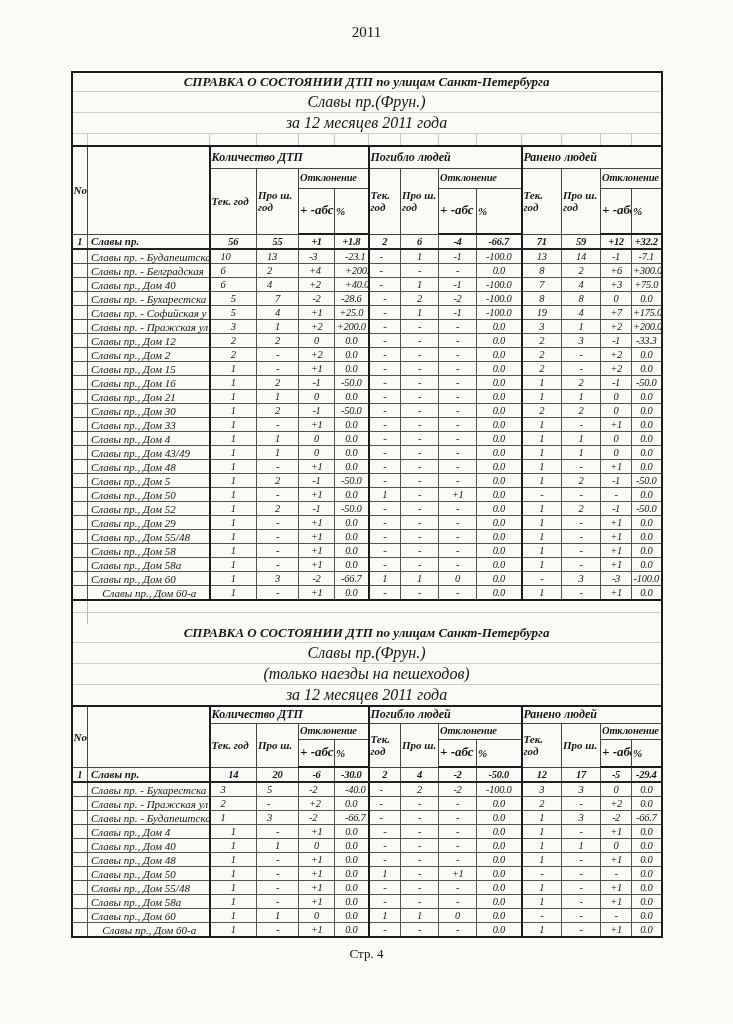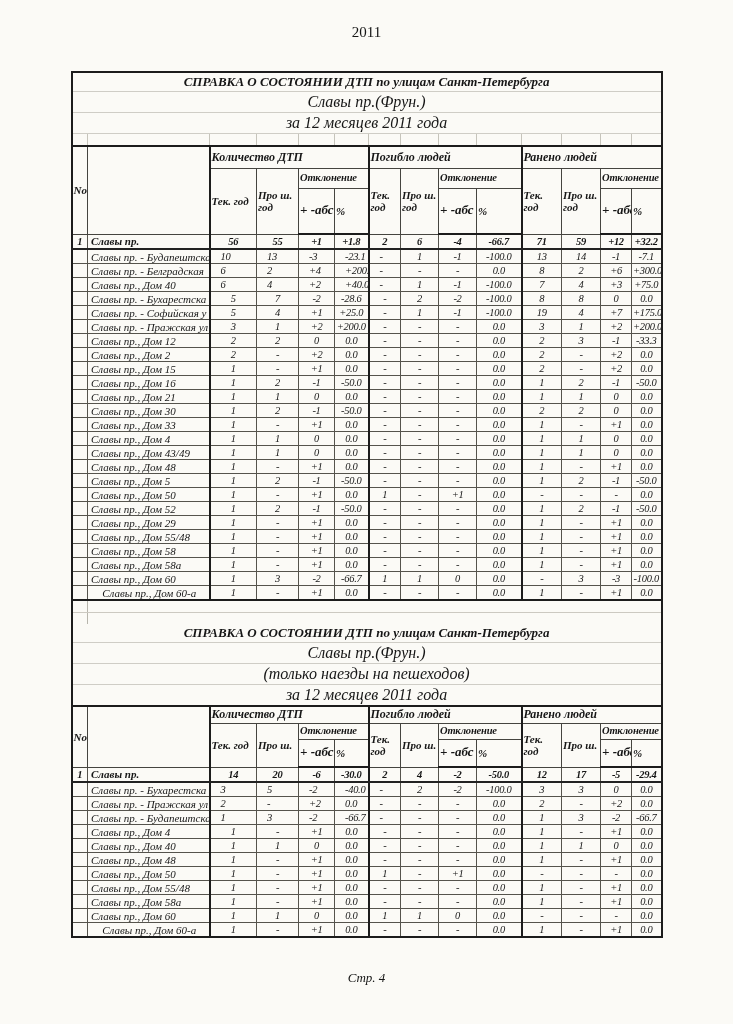--- a/index.html
+++ b/index.html
@@ -88,23 +88,22 @@
   }
   tbody.data tr:last-child td { border-bottom:2px solid #1c1c1c;text-align:center; }
 
   
   .gap td { height:9px; border:none; }
   .gap td:first-child { border-right:1px solid #b7b5ac; }
   .gap1 td { border-bottom:1px solid #ccc9c1; }
 
   .page-footer {
     text-align:center;
-    margin-top:32px;
+    margin-top:8px;
     font-size:13px;
-    font-style:italic;
   }
 </style>
 </head>
 <body>
 
 <div class="year-header">2011</div>
 
 <div class="sheet">
 <table class="grid">
   <colgroup>

